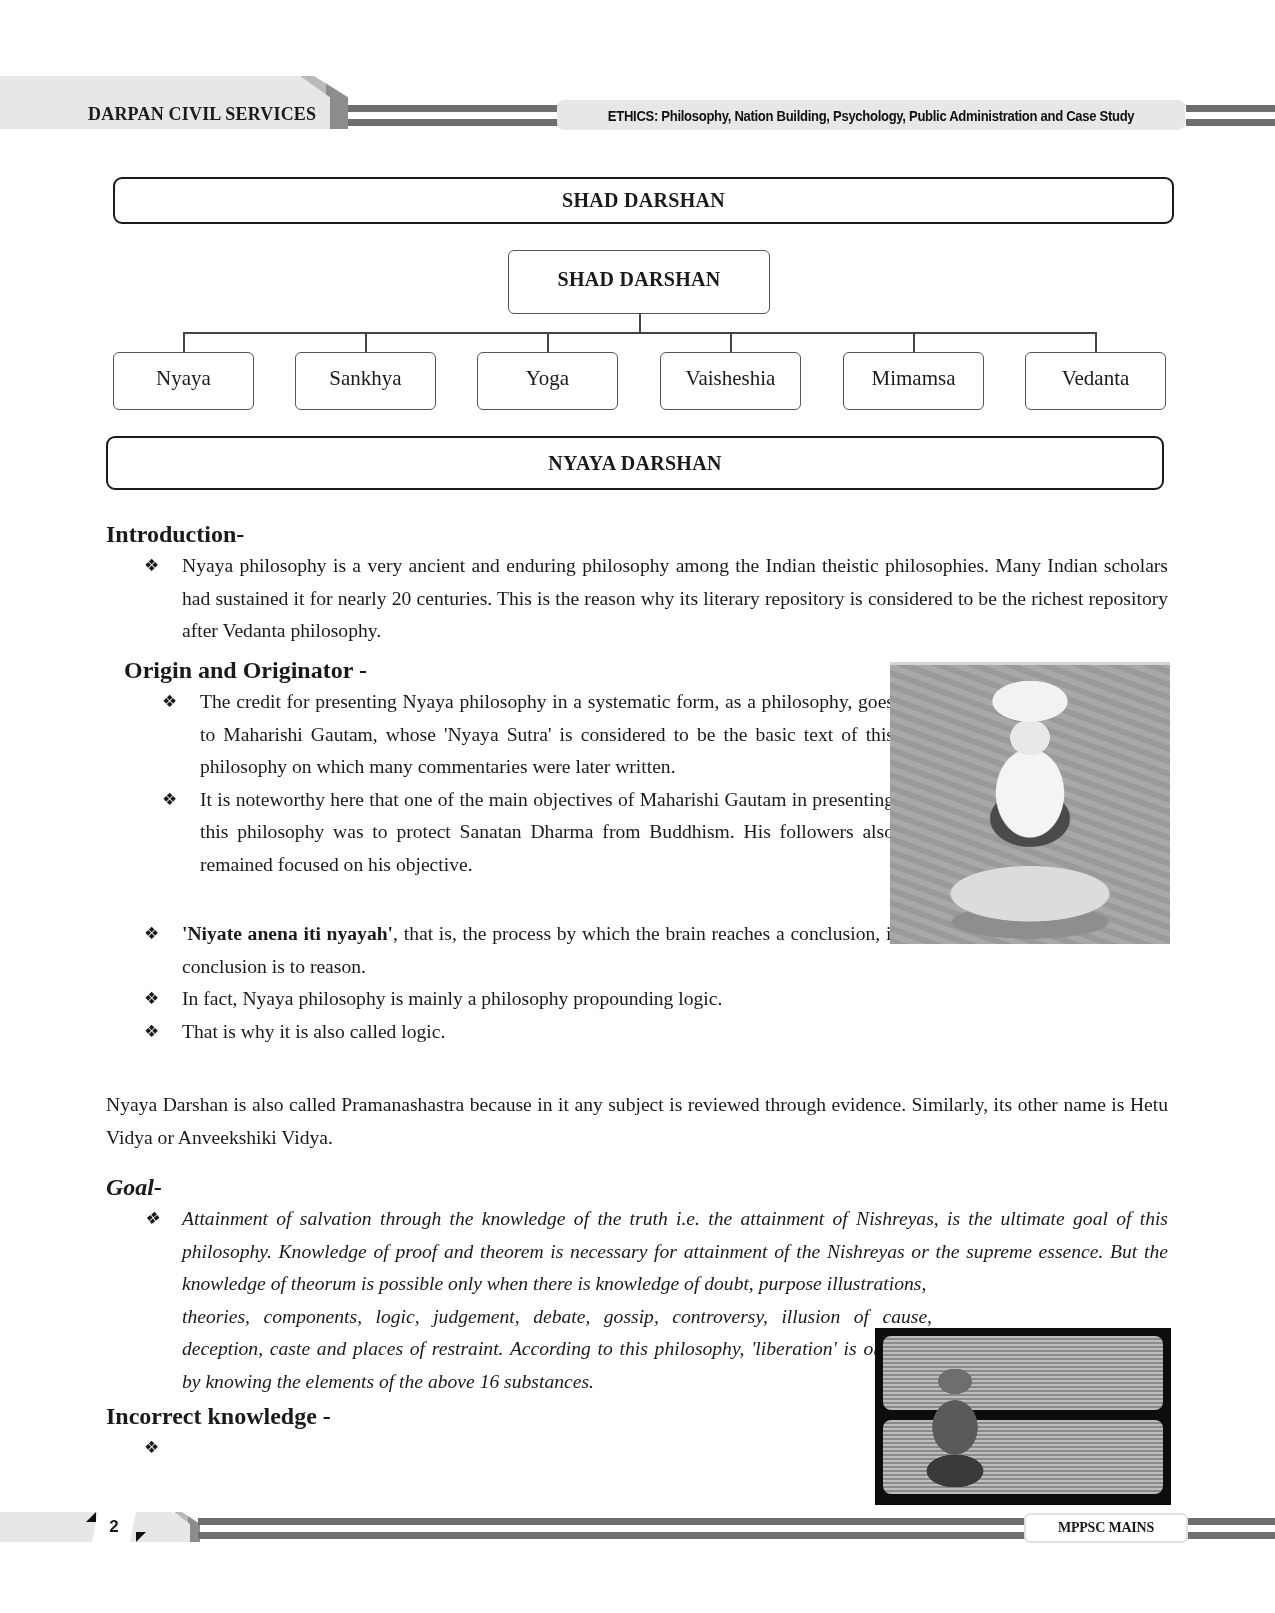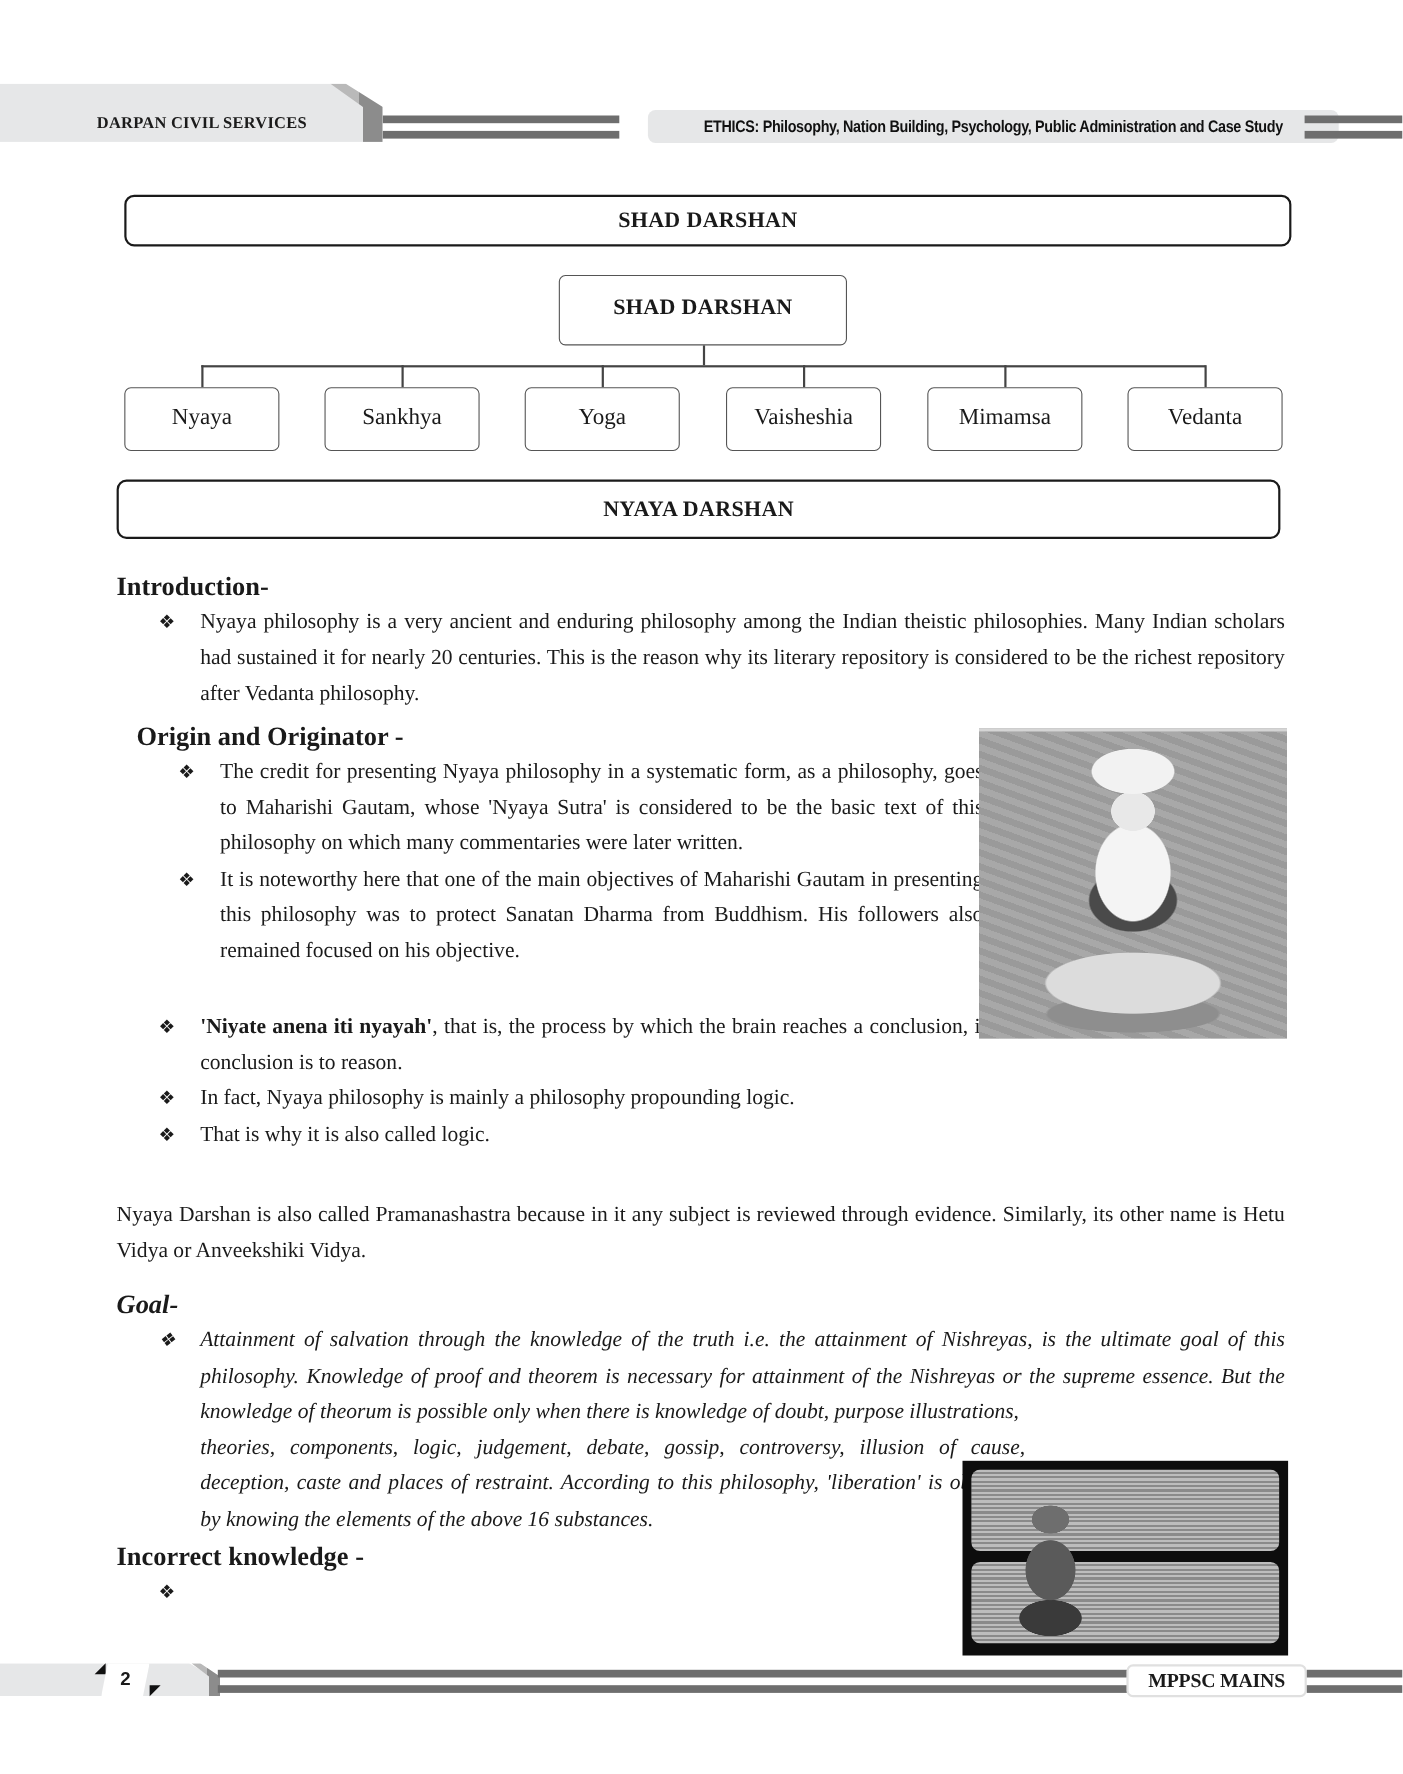--- a/index.html
+++ b/index.html
@@ -12,34 +12,34 @@
     background: #e6e7e8;
     clip-path: polygon(0 0, 300px 0, 330px 36%, 330px 100%, 0 100%);
   }
   .hdr-left-edge {
     position: absolute; left: 300px; top: 76px; width: 48px; height: 53px;
     background: linear-gradient(90deg, #b9b9b9 0 55%, #8c8c8c 55% 100%);
     clip-path: polygon(0 0, 14px 0, 48px 40%, 48px 100%, 30px 100%, 30px 40%);
   }
   .hdr-brand {
     position: absolute; left: 88px; top: 104px; font-family: "Liberation Serif", serif;
-    font-weight: bold; font-size: 15px; letter-spacing: 0.2px; color: #1b1b1b;
+    font-weight: bold; font-size: 18px; letter-spacing: 0.2px; color: #1b1b1b;
   }
   .bars { position: absolute; height: 21px; }
   .bars::before, .bars::after { content: ""; position: absolute; left: 0; right: 0; height: 7px; background: #6e6e6e; }
   .bars::before { top: 0; }
   .bars::after { bottom: 0; }
   .hdr-bars-1 { left: 348px; top: 105px; width: 215px; }
   .hdr-bars-2 { left: 1186px; top: 105px; width: 89px; }
   .hdr-subject {
     position: absolute; left: 557px; top: 100px; width: 628px; height: 30px;
     background: #e6e7e8; border-radius: 7px;
     font-family: "Liberation Sans", "DejaVu Sans", sans-serif; font-weight: bold;
     font-size: 15.2px; letter-spacing: -0.35px; color: #111;
-    display: flex; align-items: center; justify-content: center; transform-origin: left; margin-left: 32px;
+    display: flex; align-items: center; justify-content: center; transform-origin: left;
   }
   .hdr-subject span { display: inline-block; transform: scaleX(0.86); white-space: nowrap; }
 
   
   .banner {
     position: absolute; border: 2px solid #1a1a1a; border-radius: 9px; background: #fff;
     display: flex; align-items: center; justify-content: center;
     font-weight: bold; font-size: 20px; letter-spacing: 0.3px;
   }
   .banner-shad { left: 113px; top: 177px; width: 1061px; height: 47px; }
@@ -129,21 +129,21 @@
   .ftr-tri-l { position: absolute; left: 86px; top: 1512px; width: 0; height: 0;
     border-left: 10px solid transparent; border-bottom: 10px solid #111; }
   .ftr-tri-r { position: absolute; left: 136px; top: 1532px; width: 0; height: 0;
     border-right: 10px solid transparent; border-top: 10px solid #111; }
   .ftr-bars-1 { left: 198px; top: 1518px; width: 838px; }
   .ftr-bars-2 { left: 1188px; top: 1518px; width: 87px; }
   .ftr-exam {
     position: absolute; left: 1024px; top: 1513px; width: 164px; height: 30px;
     background: #fff; border: 2px solid #e0e0e0; border-radius: 6px;
     display: flex; align-items: center; justify-content: center;
-    font-weight: bold; font-size: 18px; letter-spacing: -0.2px; color: #1a1a1a;
+    font-weight: bold; font-size: 14px; letter-spacing: -0.2px; color: #1a1a1a;
   }
 </style>
 </head>
 <body>
 
 <div class="hdr-left"></div>
 <div class="hdr-left-edge"></div>
 <div class="hdr-brand">DARPAN CIVIL SERVICES</div>
 <div class="bars hdr-bars-1"></div>
 <div class="hdr-subject">

